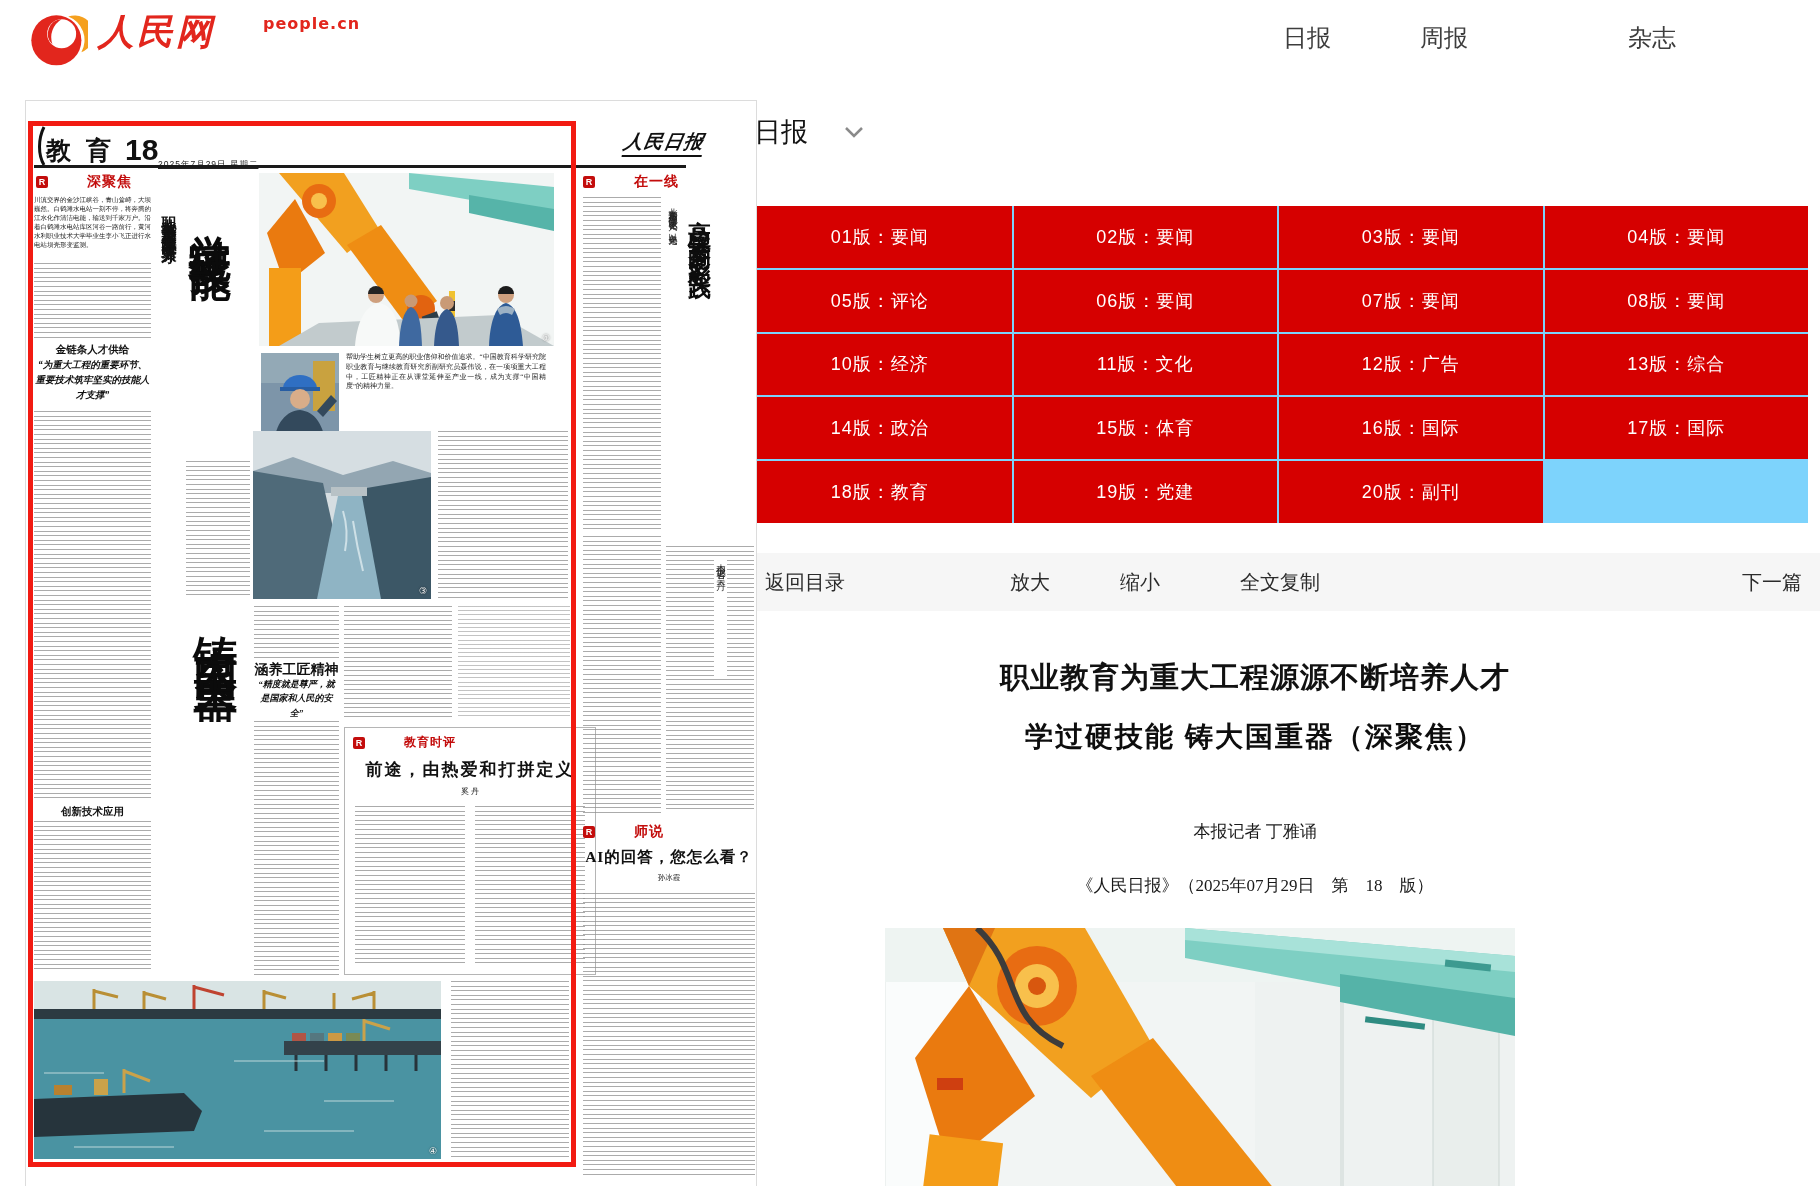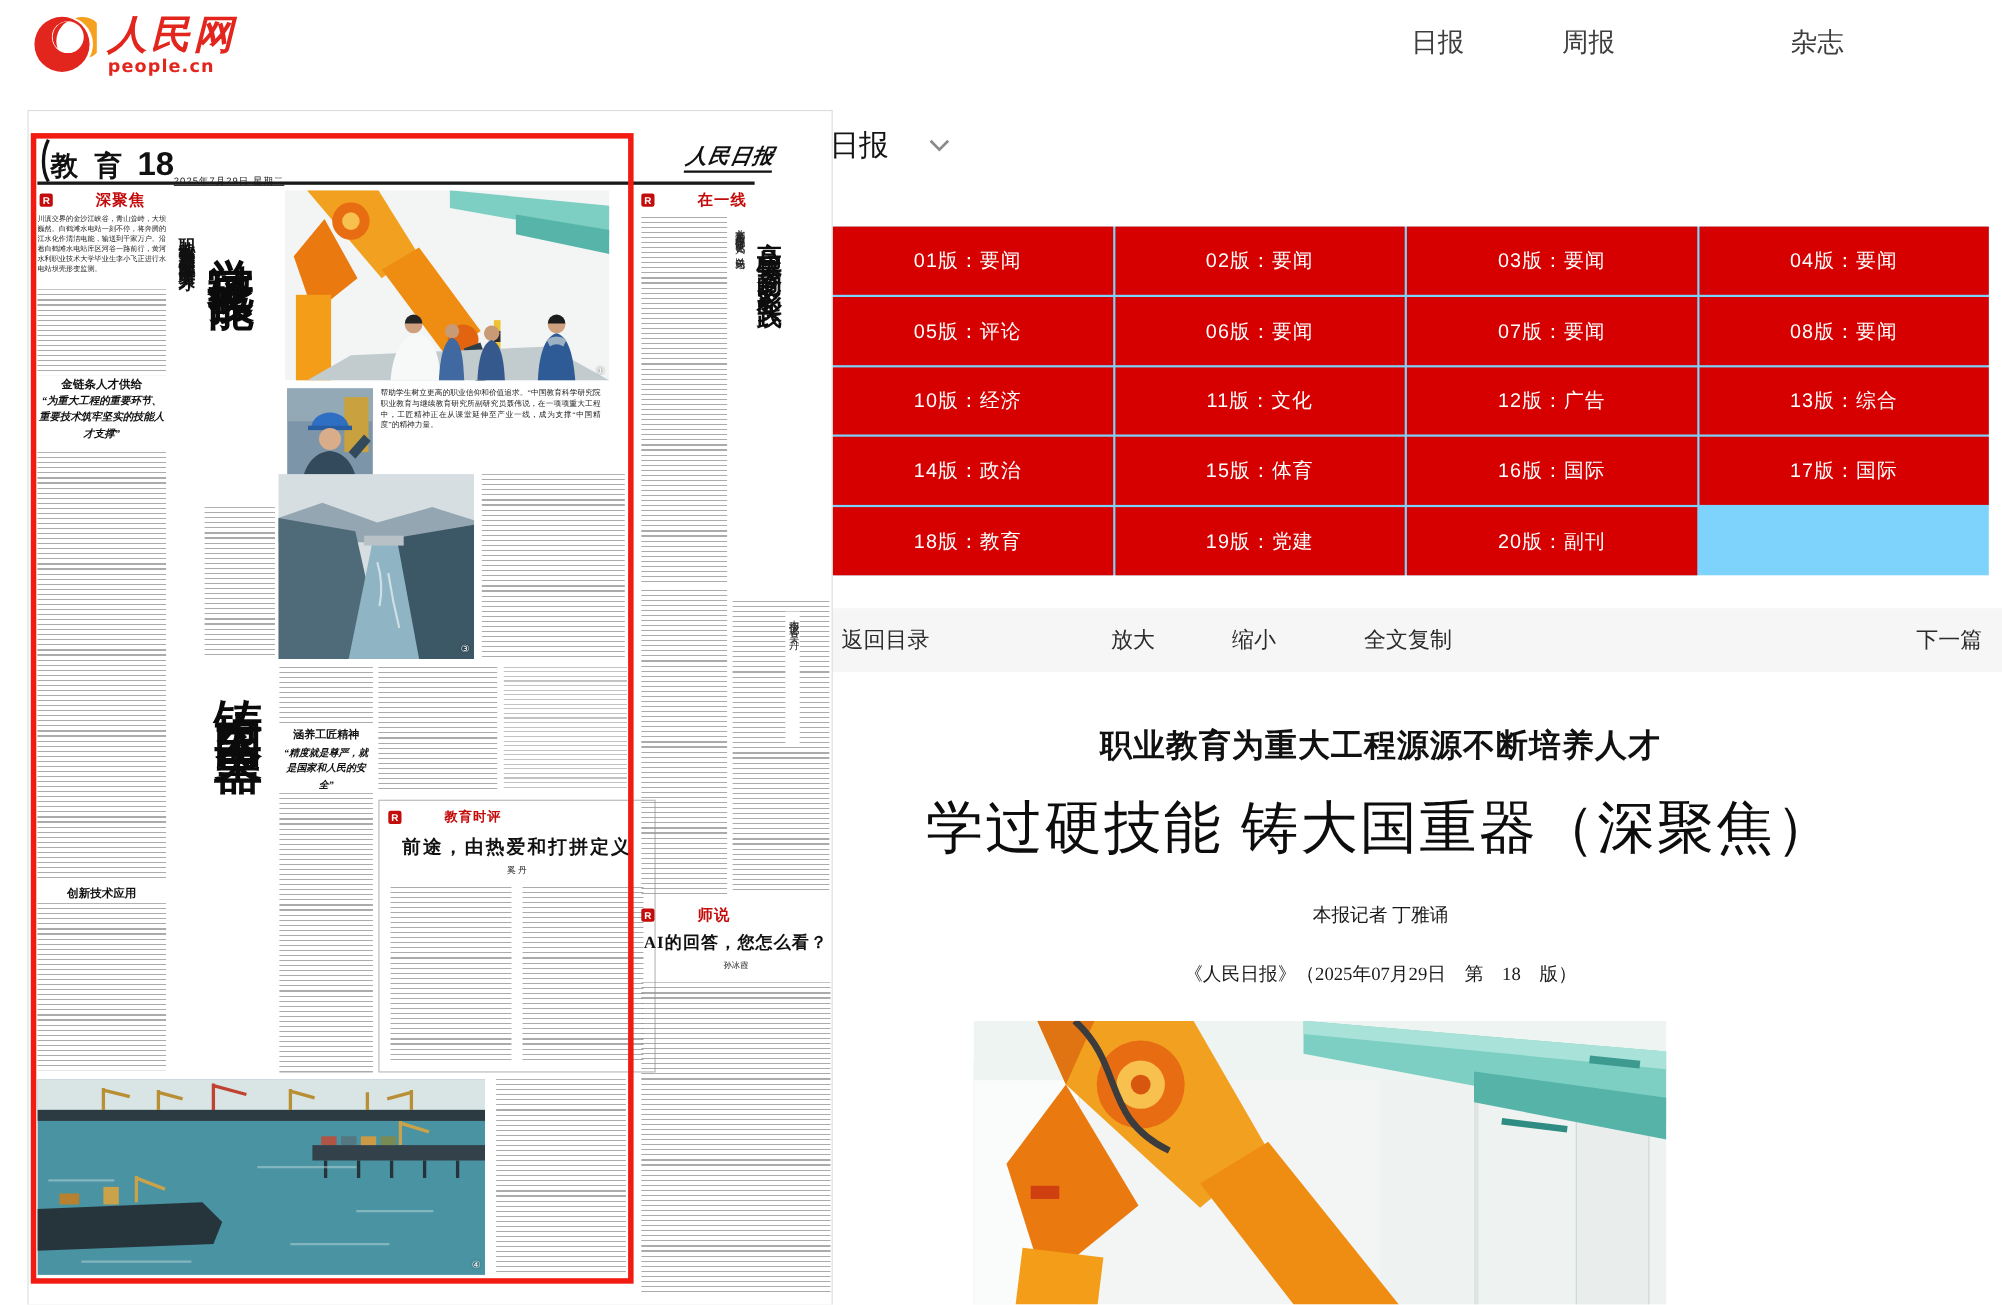--- a/index.html
+++ b/index.html
@@ -13,21 +13,21 @@
   .nav-item{font-family:"Liberation Serif",serif;font-size:24px;color:#3d3d3d;cursor:pointer;}
   
   .reader-head{font-family:"Liberation Serif",serif;font-size:27px;color:#141414;}
   .pages-grid{display:grid;grid-template-columns:repeat(4,1fr);grid-template-rows:repeat(5,1fr);
               gap:2px;background:#7dd3fc;}
   .page-cell{background:#d60000;color:#fff;display:flex;align-items:center;justify-content:center;
              font-size:18px;letter-spacing:1px;cursor:pointer;}
   .toolbar{background:#f6f6f6;}
   .tool{font-family:"Liberation Serif",serif;font-size:20px;color:#2b2b2b;line-height:58px;cursor:pointer;}
   .kicker{font-size:29px;font-weight:800;color:#111;text-align:center;letter-spacing:1px;}
-  .title{font-size:52px;font-weight:400;color:#0d0d0d;text-align:center;letter-spacing:2px;}
+  .title{font-size:28px;font-weight:700;color:#0d0d0d;text-align:center;letter-spacing:2px;}
   .byline,.source{font-family:"Liberation Serif",serif;font-size:17px;color:#1a1a1a;text-align:center;}
   
   .paper{background:#fff;border:1px solid #dcdcdc;}
   .hl-box{border:5px solid #f21b12;box-sizing:border-box;pointer-events:none;z-index:9;}
   .mast-sec{font-size:25px;font-weight:900;color:#111;letter-spacing:4px;}
   .mast-no{font-size:30px;font-weight:700;color:#111;margin-left:10px;}
   .mast-date{font-size:8.5px;color:#222;letter-spacing:1px;}
   .callig{font-family:"Liberation Serif",serif;font-weight:bold;font-style:italic;font-size:19px;
           color:#111;transform:skewX(-10deg);border-bottom:2px solid #111;letter-spacing:1px;}
   .rule{background:#1a1a1a;height:2.5px;}
@@ -68,21 +68,21 @@
 
 <div class="abs" style="left:30px;top:10px;display:flex;align-items:flex-start;gap:10px;">
   <span style="display:block;width:58px;height:58px;">
     <svg width="58" height="58" viewBox="0 0 44 44">
       <circle cx="20" cy="23" r="19" fill="#e2261d"></circle>
       <path d="M29,5 a19,19 0 0 1 10,27 a14,14 0 0 0 -10,-27" fill="#f5a01e"></path>
       <circle cx="24" cy="18" r="11" fill="#fff"></circle>
       <path d="M24,7 a11,11 0 0 0 -7,19 a16,16 0 0 1 7,-19" fill="#e2261d"></path>
     </svg>
   </span>
-  <span style="display:flex;flex-direction:column;align-items:flex-start;margin-top:4px;">
+  <span style="display:flex;flex-direction:row;align-items:flex-start;margin-top:4px;gap:48px;">
     <span class="brand-cn">人民网</span>
     <span class="brand-en">people.cn</span>
   </span>
 </div>
 
 <div class="abs nav-item" style="left:1283px;top:22px;">日报</div>
 <div class="abs nav-item" style="left:1420px;top:22px;">周报</div>
 <div class="abs nav-item" style="left:1628px;top:22px;">杂志</div>
 
 <div class="abs" style="left:700px;top:114px;display:flex;align-items:center;gap:34px;">
@@ -278,21 +278,21 @@
       <polygon points="86,60 108,60 128,168 64,168" fill="#8fb4c4"></polygon>
       <rect x="78" y="56" width="36" height="9" fill="#b8c2c6"></rect>
       <path d="M90,80 q6,20 2,40 M100,90 q4,26 10,50" stroke="#e8f2f5" stroke-width="2" fill="none" opacity=".7"></path>
     </svg>
     <span class="photomark">③</span>
   </div>
   <div class="abs pt" style="left:412px;top:330px;width:130px;height:168px;"></div>
   <div class="abs pt" style="left:160px;top:360px;width:64px;height:136px;"></div>
 
   <div class="abs pt" style="left:228px;top:505px;width:85px;height:52px;"></div>
-  <div class="abs subhead" style="left:228px;top:560px;width:85px;font-size:10px;">涵养工匠精神</div>
+  <div class="abs subhead" style="left:228px;top:560px;width:85px;font-size:14px;">涵养工匠精神</div>
   <div class="abs pquote" style="left:228px;top:576px;width:85px;height:38px;font-size:9px;">“精度就是尊严，就是国家和人民的安全”</div>
   <div class="abs pt" style="left:228px;top:620px;width:85px;height:254px;"></div>
   <div class="abs pt" style="left:318px;top:505px;width:108px;height:112px;"></div>
   <div class="abs pt-light" style="left:432px;top:505px;width:112px;height:112px;"></div>
 
   <div class="abs combox" style="left:318px;top:626px;width:250px;height:246px;">
     <div class="rtag" style="position:absolute;left:8px;top:6px;">
       <span class="badge">R</span>
       <span class="txt" style="font-size:12px;">教育时评</span>
     </div>

